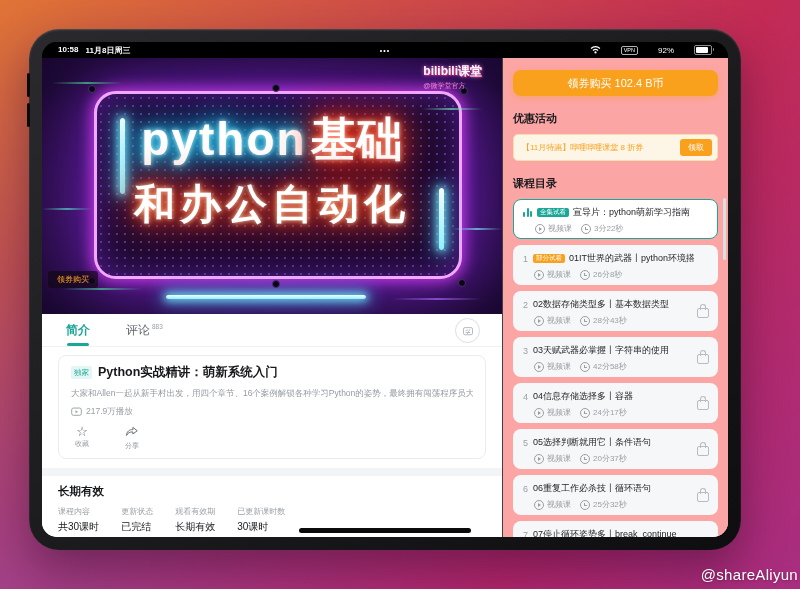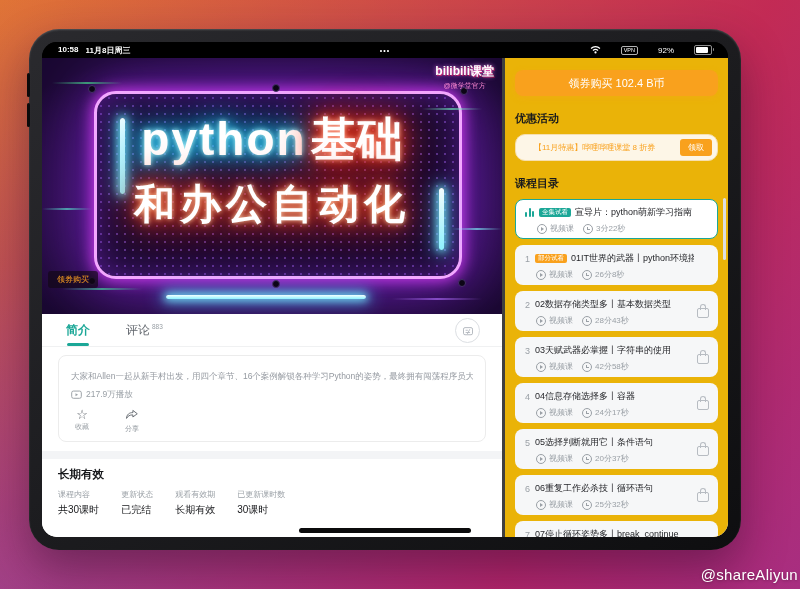--- a/index.html
+++ b/index.html
@@ -54,21 +54,21 @@
   .screw{position:absolute;width:6px;height:6px;background:#0c0516;border:1px solid #45306a;border-radius:50%;z-index:4}
   .sc1{left:46px;top:27px}.sc2{right:34px;top:29px}.sc3{left:46px;bottom:29px}.sc4{right:36px;bottom:27px}
   .sc5{left:230px;top:26px}.sc6{left:230px;bottom:26px}
   .gl{position:absolute;height:2px;opacity:.65;z-index:1}
   .g1{left:10px;top:24px;width:70px;background:linear-gradient(90deg,transparent,#46e58e,transparent)}
   .g2{left:380px;top:50px;width:60px;background:linear-gradient(90deg,transparent,#6ff0c0,transparent)}
   .g3{left:0;top:150px;width:50px;background:linear-gradient(90deg,transparent,#57e8d2,transparent)}
   .g4{left:410px;top:170px;width:50px;background:linear-gradient(90deg,transparent,#7df6ff,transparent)}
   .g5{left:20px;top:230px;width:80px;background:linear-gradient(90deg,transparent,#45d9a0,transparent)}
   .g6{left:350px;top:240px;width:90px;background:linear-gradient(90deg,transparent,#b06cff,transparent)}
-  .v-logo{position:absolute;top:5px;right:8px;text-align:center;z-index:5}
+  .v-logo{position:absolute;top:5px;right:20px;text-align:left;z-index:5}
   .v-logo-t{font-size:12px;font-weight:bold;color:#fff;text-shadow:0 0 4px rgba(255,140,255,.9),1px 1px 0 rgba(200,0,60,.8)}
   .v-logo-s{font-size:7px;color:#ff8ad4;margin-top:1px}
   .v-coupon{position:absolute;left:6px;bottom:26px;background:rgba(18,8,20,.68);color:#ffa21f;
     font-size:8px;padding:3px 9px;border-radius:3px;z-index:5}
   
   .info{flex:1;background:#fff;overflow:hidden;position:relative}
   .tabs{height:32px;display:flex;align-items:center;padding:0 24px;border-bottom:1px solid #f0f1f2;position:relative}
   .tab-intro{color:#1ba797;font-size:12px;font-weight:bold;height:100%;display:flex;align-items:center;position:relative;margin-right:36px}
   .tab-intro::after{content:'';position:absolute;bottom:0;left:1px;right:1px;height:3px;background:#1ba797;border-radius:2px}
   .tab-comments{color:#61666d;font-size:12px;display:flex;align-items:flex-start;gap:2px}
@@ -85,26 +85,26 @@
   .act{display:flex;flex-direction:column;align-items:center;gap:0;color:#61666d;cursor:pointer}
   .act .glyph{font-size:13px;line-height:14px}
   .act .lbl{font-size:7px;color:#9aa0a6}
   .divider-band{height:8px;background:#f3f4f6;margin-top:9px}
   .section{padding:8px 16px 0}
   .sec-h{font-size:11.5px;font-weight:bold;color:#18191c}
   .cols{display:flex;gap:22px;margin-top:7px}
   .col .lb{font-size:8px;color:#9aa0a6}
   .col .vl{font-size:10px;color:#18191c;margin-top:3px;font-weight:500}
   
-  .right-col{flex:1;border-left:3px solid #404040;background:#eab308;padding:12px 10px 0;box-sizing:border-box;overflow:hidden;position:relative}
+  .right-col{flex:1;border-left:1px solid #404040;background:#fca5a5;padding:12px 10px 0;box-sizing:border-box;overflow:hidden;position:relative}
   .buy-btn{height:26px;background:#f9a11d;border-radius:8px;color:#fff;font-size:11px;font-weight:500;
     display:flex;align-items:center;justify-content:center;box-shadow:0 2px 6px rgba(249,161,29,.4);cursor:pointer}
   .panel-h{margin-top:15px;font-size:11px;font-weight:bold;color:#18191c}
-  .coupon{margin-top:8px;height:25px;background:#fdf6e7;border:1px solid #f6dfae;border-radius:10px;
-    display:flex;align-items:center;justify-content:space-between;padding:0 5px 0 18px}
+  .coupon{margin-top:8px;height:25px;background:#fdf6e7;border:1px solid #f6dfae;border-radius:5px;
+    display:flex;align-items:center;justify-content:space-between;padding:0 5px 0 8px}
   .coupon-txt{font-size:8px;color:#f9a11d;white-space:nowrap;overflow:hidden}
   .coupon-btn{background:#f9a11d;color:#fff;font-size:8px;padding:3px 8px;border-radius:3px;flex-shrink:0;margin-left:4px;cursor:pointer}
   .eps{margin-top:8px;display:flex;flex-direction:column;gap:6px}
   .ep{background:#f6f7f8;border-radius:8px;height:40px;box-sizing:border-box;padding:7px 24px 0 9px;position:relative;cursor:pointer}
   .ep.hl{background:#fff;border:1.5px solid #1ba797;padding-top:6px}
   .ep-r1{display:flex;align-items:center;gap:4px;white-space:nowrap;overflow:hidden}
   .ep-idx{font-size:9px;color:#9aa0a6;min-width:7px;text-align:center;flex-shrink:0}
   .ep-badge{font-size:6.5px;color:#fff;padding:1.5px 3px;border-radius:2px;flex-shrink:0;line-height:1}
   .ep-badge.teal{background:#1ba797}.ep-badge.org{background:#f9a11d}
   .ep-t{font-size:9px;color:#26272b}
@@ -194,20 +194,24 @@
             </span>
             <span class="danmaku-btn">
               <svg width="12" height="12" viewBox="0 0 16 16">
                   <rect x="2" y="3.5" width="12" height="9.5" rx="2" fill="none" stroke="#aeb3ba" stroke-width="1.2"></rect>
                   <path d="M4.8 7 h3 M4.8 10 h6 M10.5 5.5 l-3.4 6.5" fill="none" stroke="#aeb3ba" stroke-width="1.1"></path>
                 </svg>
             </span>
           </div>
 
           <div class="course-card">
+            <div class="title-row">
+              <span class="ex-badge">独家</span>
+              <span class="c-title">Python实战精讲：萌新系统入门</span>
+            </div>
             <div class="c-desc">大家和Allen一起从新手村出发，用四个章节、16个案例解锁各种学习Python的姿势，最终拥有闯荡程序员大陆的资格。</div>
             <div class="c-plays">
               <span><svg width="11" height="9" viewBox="0 0 16 13">
                     <rect x="1" y="1.5" width="14" height="10.5" rx="2.5" fill="none" stroke="#9aa0a6" stroke-width="1.4"></rect>
                     <path d="M6.5 4.5 L10.3 6.75 L6.5 9 Z" fill="#9aa0a6"></path>
                   </svg></span>
               <span>217.9万播放</span>
             </div>
             <div class="c-actions">
               <span class="act">

